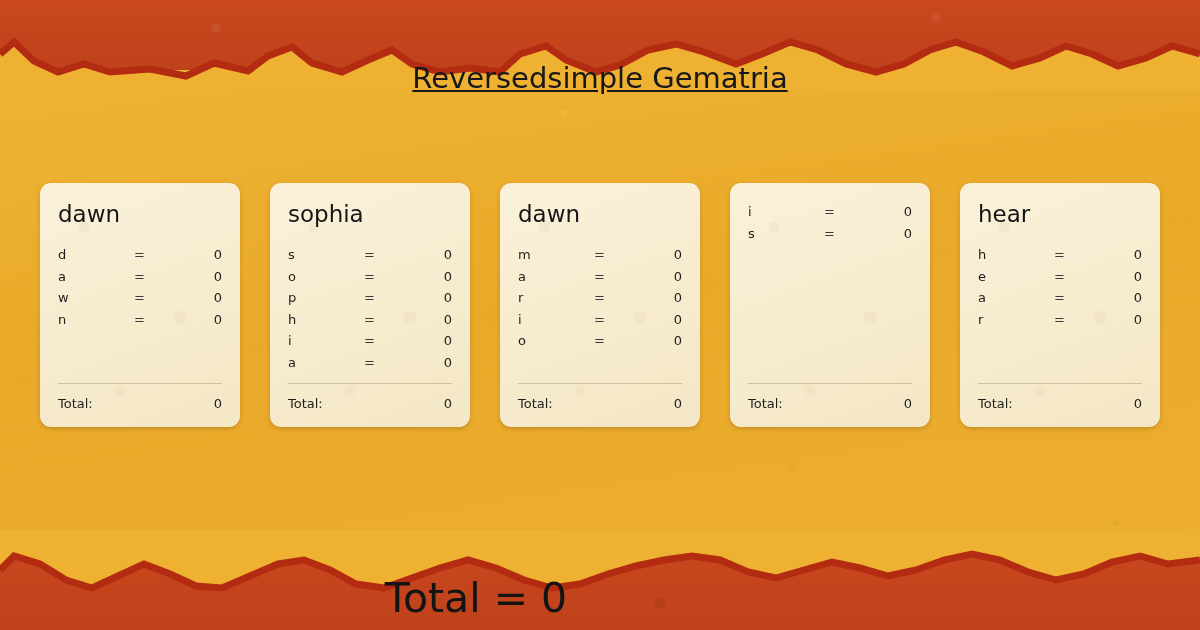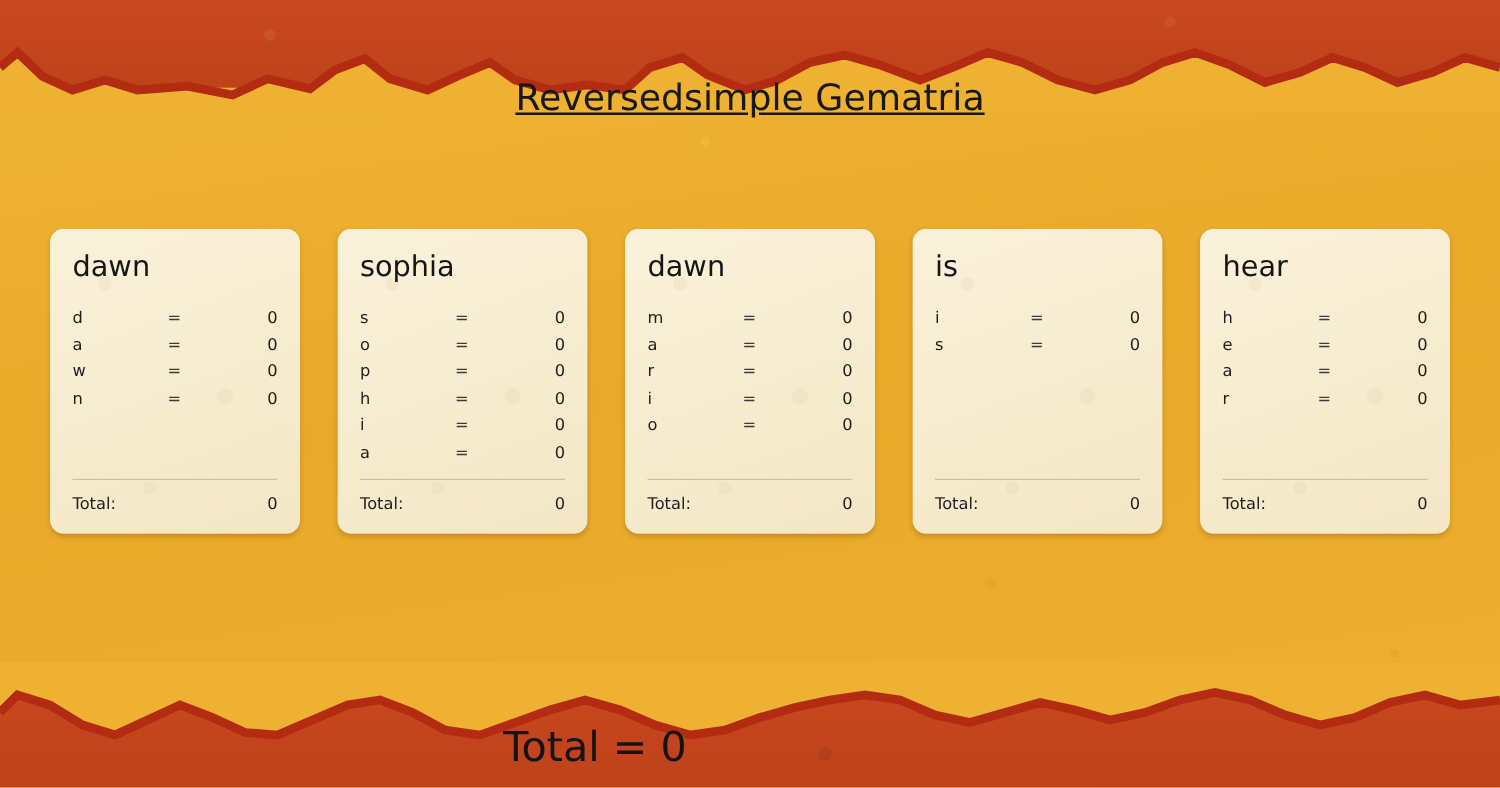--- a/index.html
+++ b/index.html
@@ -152,21 +152,21 @@
   .total-row .total-label { flex: 1 1 auto; }
   .total-row .total-val { flex: 0 0 auto; text-align: right; }
 
   
   .footer-total {
     position: absolute;
     left: 0;
     bottom: 12px;
     width: 952px;
     text-align: center;
-    font-size: 33px;
+    font-size: 41px;
     color: #141414;
     z-index: 6;
     line-height: 40px;
   }
 </style>
 </head>
 <body>
 
 <div id="page">
 
@@ -287,21 +287,20 @@
         </div>
       </div>
       <div class="divider"></div>
       <div class="total-row">
         <span class="total-label">Total:</span>
         <span class="total-val">0</span>
       </div>
     </div>
 
     <div class="card">
-      <div class="card-word">is</div>
       <div class="rows">
         <div class="row">
           <span class="letter">i</span>
           <span class="eq">=</span>
           <span class="val">0</span>
         </div>
         <div class="row">
           <span class="letter">s</span>
           <span class="eq">=</span>
           <span class="val">0</span>

